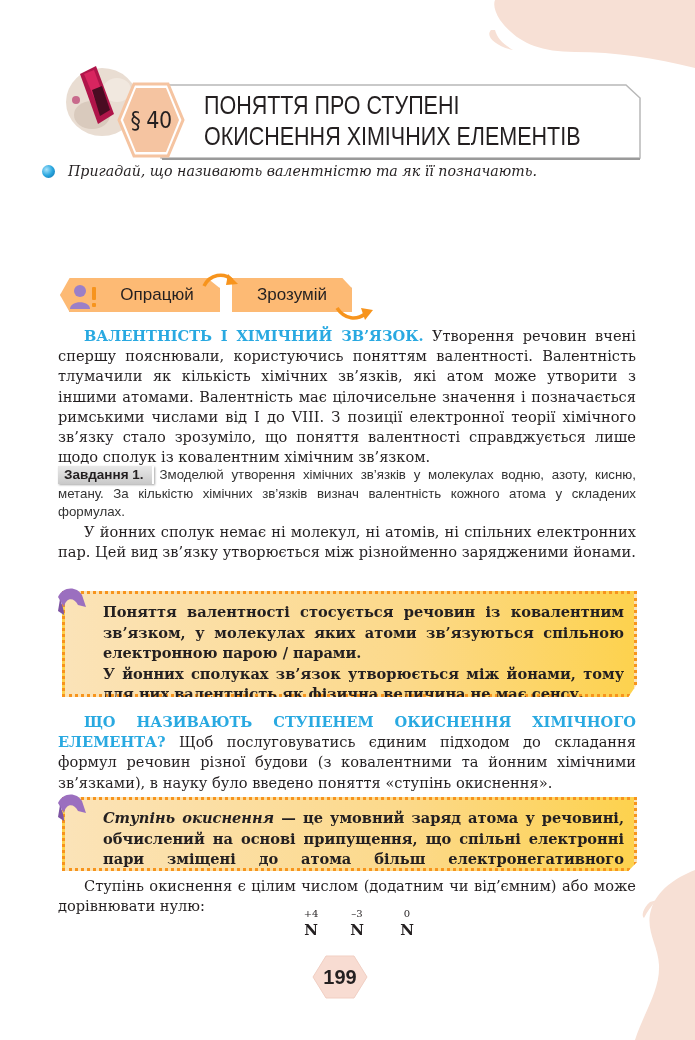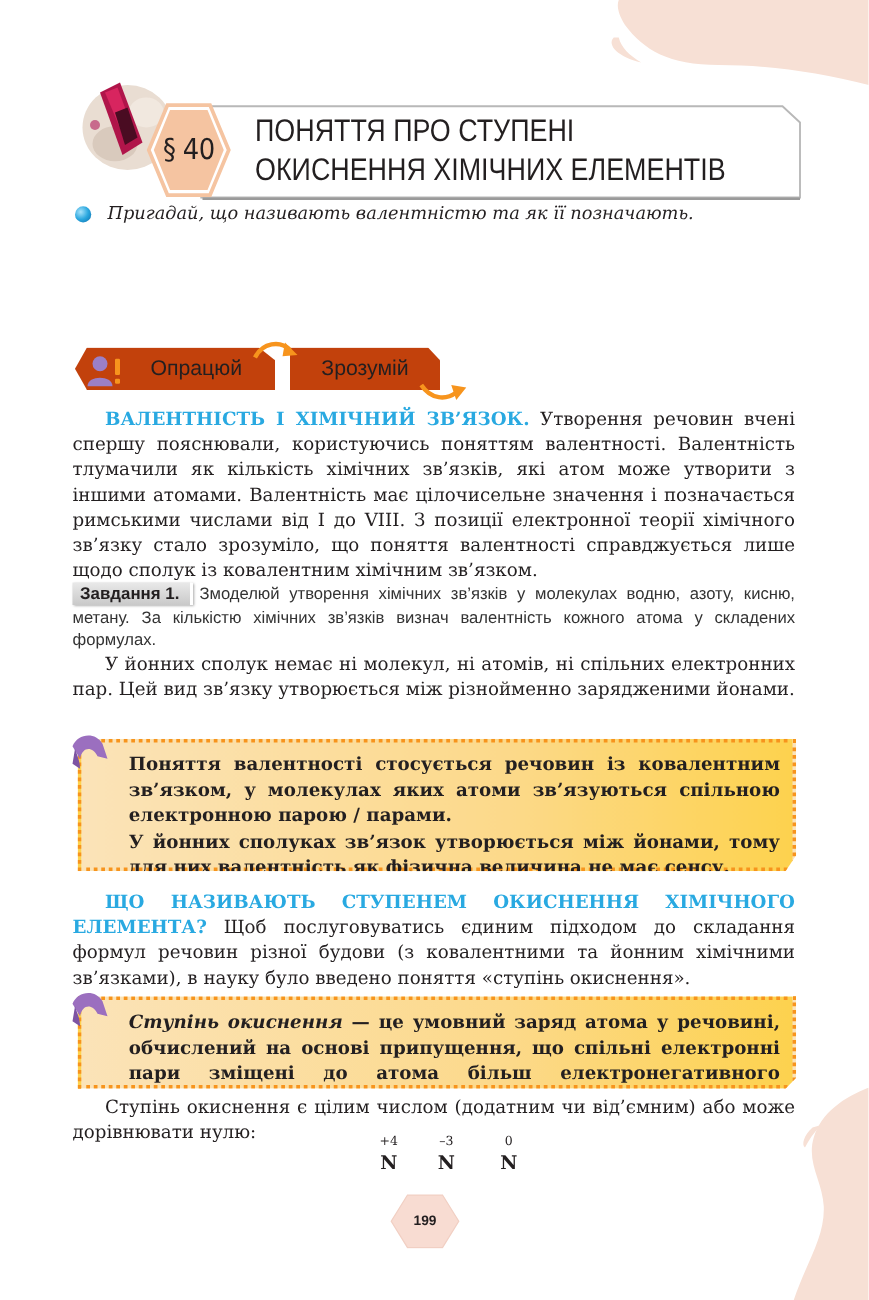--- a/index.html
+++ b/index.html
@@ -23,32 +23,32 @@
     font-size: 23px; color: #231f20; letter-spacing: -0.5px;
   }
   .title-text {
     position: absolute; left: 142px; top: 30px; width: 430px;
     font-family: "Liberation Sans", sans-serif;
     font-size: 25px; line-height: 31px; color: #231f20;
     transform: scaleX(0.86); transform-origin: left top; white-space: nowrap;
   }
 
   
-  .questions { position: absolute; left: 58px; top: 160px; width: 580px; }
+  .questions { position: absolute; left: 40px; top: 160px; width: 580px; }
   .q-item { position: relative; padding-left: 28px; font-style: italic; font-size: 14.2px; line-height: 22px; text-align: justify; }
   .q-bullet {
     position: absolute; left: 2px; top: 5px; width: 13px; height: 13px; border-radius: 50%;
     background: radial-gradient(circle at 35% 35%, #a8e3fb 0%, #2aa7df 50%, #0c6aa8 100%);
   }
 
   
   .steps { position: absolute; left: 60px; top: 270px; width: 460px; height: 50px; }
   .step {
     position: absolute; top: 8px; height: 34px;
-    background: #c2410c;
+    background: #fdba74;
     box-shadow: 1px 2px 3px rgba(0,0,0,.35);
     clip-path: polygon(0 0, 92% 0, 100% 30%, 100% 100%, 0 100%);
     display: flex; align-items: center; justify-content: center;
     font-family: "Liberation Sans", sans-serif; font-size: 17px; color: #231f20;
   }
   .step-1 { left: 0; width: 160px; padding-left: 34px; clip-path: polygon(6% 0, 92% 0, 100% 30%, 100% 100%, 6% 100%, 0 50%); }
   .step-2 { left: 172px; width: 120px; }
   .step-3 { left: 303px; width: 140px; }
   .user-icon { position: absolute; left: 8px; top: 13px; width: 32px; height: 28px; }
   .arrow-1 { position: absolute; left: 140px; top: 0; width: 40px; height: 20px; }
@@ -79,21 +79,21 @@
 
   .examples { position: absolute; left: 298px; top: 908px; width: 130px; height: 36px; }
   .ex { position: absolute; width: 26px; text-align: center; }
   .ex-charge { top: 0; font-size: 10px; }
   .ex-sym { top: 13px; font-size: 15px; font-weight: bold; }
 
   .page-hex { position: absolute; left: 312px; top: 955px; width: 56px; height: 44px; }
   .page-num {
     position: absolute; left: 312px; top: 955px; width: 56px; height: 44px;
     display: flex; align-items: center; justify-content: center;
-    font-family: "Liberation Sans", sans-serif; font-weight: bold; font-size: 11px; color: #231f20;
+    font-family: "Liberation Sans", sans-serif; font-weight: bold; font-size: 20px; color: #231f20;
   }
 </style>
 </head>
 <body>
 
 <svg class="blob-top" viewBox="0 0 240 68">
   <path d="M40 0 L240 0 L240 68 C200 58 160 52 120 52 C80 52 60 40 45 20 C40 12 38 5 40 0 Z" fill="#f7e0d5"></path>
   <path d="M36 30 C30 36 40 46 58 50 C48 44 42 38 40 30 Z" fill="#f7e0d5"></path>
 </svg>
 <svg class="blob-bottom" viewBox="0 0 70 170">

